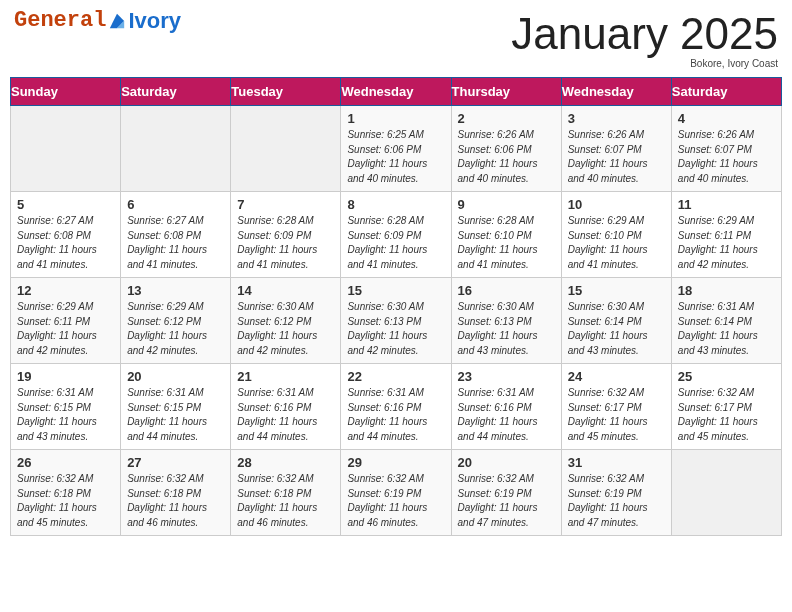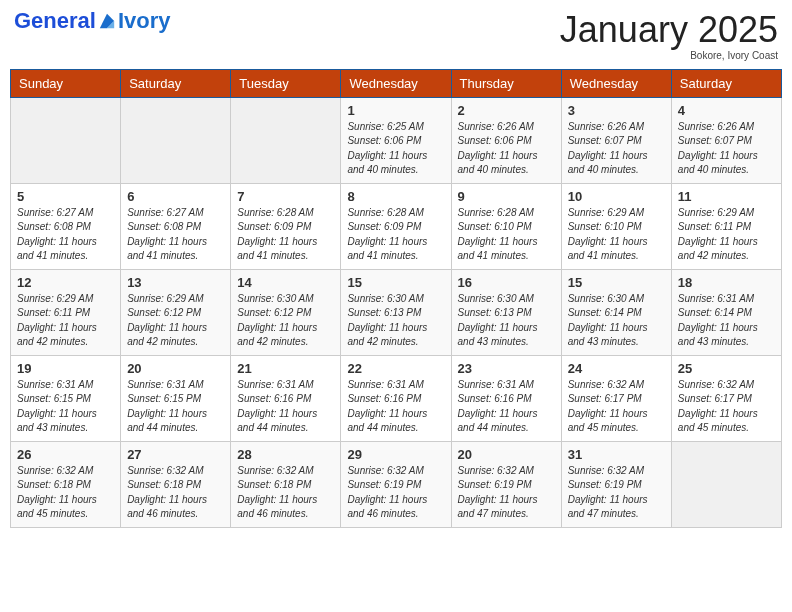--- a/index.html
+++ b/index.html
@@ -22,53 +22,53 @@
       flex-direction: column;
       align-items: flex-start;
     }
     .logo-text {
       display: flex;
       align-items: center;
       font-size: 22px;
       font-weight: bold;
       line-height: 1;
     }
-    .logo-general { color: #1d4ed8; }
+    .logo-general { color: #c2410c; font-family: Liberation Mono, monospace; }
     .logo-blue { color: #1a6dcc; }
     .logo-icon {
       width: 18px;
       height: 18px;
       margin-left: 2px;
       margin-right: 2px;
     }
     .title-block {
       text-align: right;
     }
     .month-title {
-      font-size: 36px;
+      font-size: 44px;
       font-weight: normal;
       color: #222;
       line-height: 1.1;
     }
     .subtitle {
       font-size: 10px;
       color: #444;
     }
     .calendar {
       width: 100%;
       border-collapse: collapse;
       border: 1px solid #ccc;
     }
     .calendar th {
-      background-color: #c2410c;
+      background-color: #be185d;
       color: #fff;
       text-align: left;
-      padding: 6px 8px;
+      padding: 6px 0;
       font-size: 13px;
-      font-weight: normal;
+      font-weight: bold;
       border: 1px solid #1a5a9c;
     }
     .calendar td {
       width: calc(100% / 7);
       vertical-align: top;
       border: 1px solid #ccc;
       padding: 5px 6px;
       font-size: 10.5px;
       color: #333;
       min-height: 80px;

